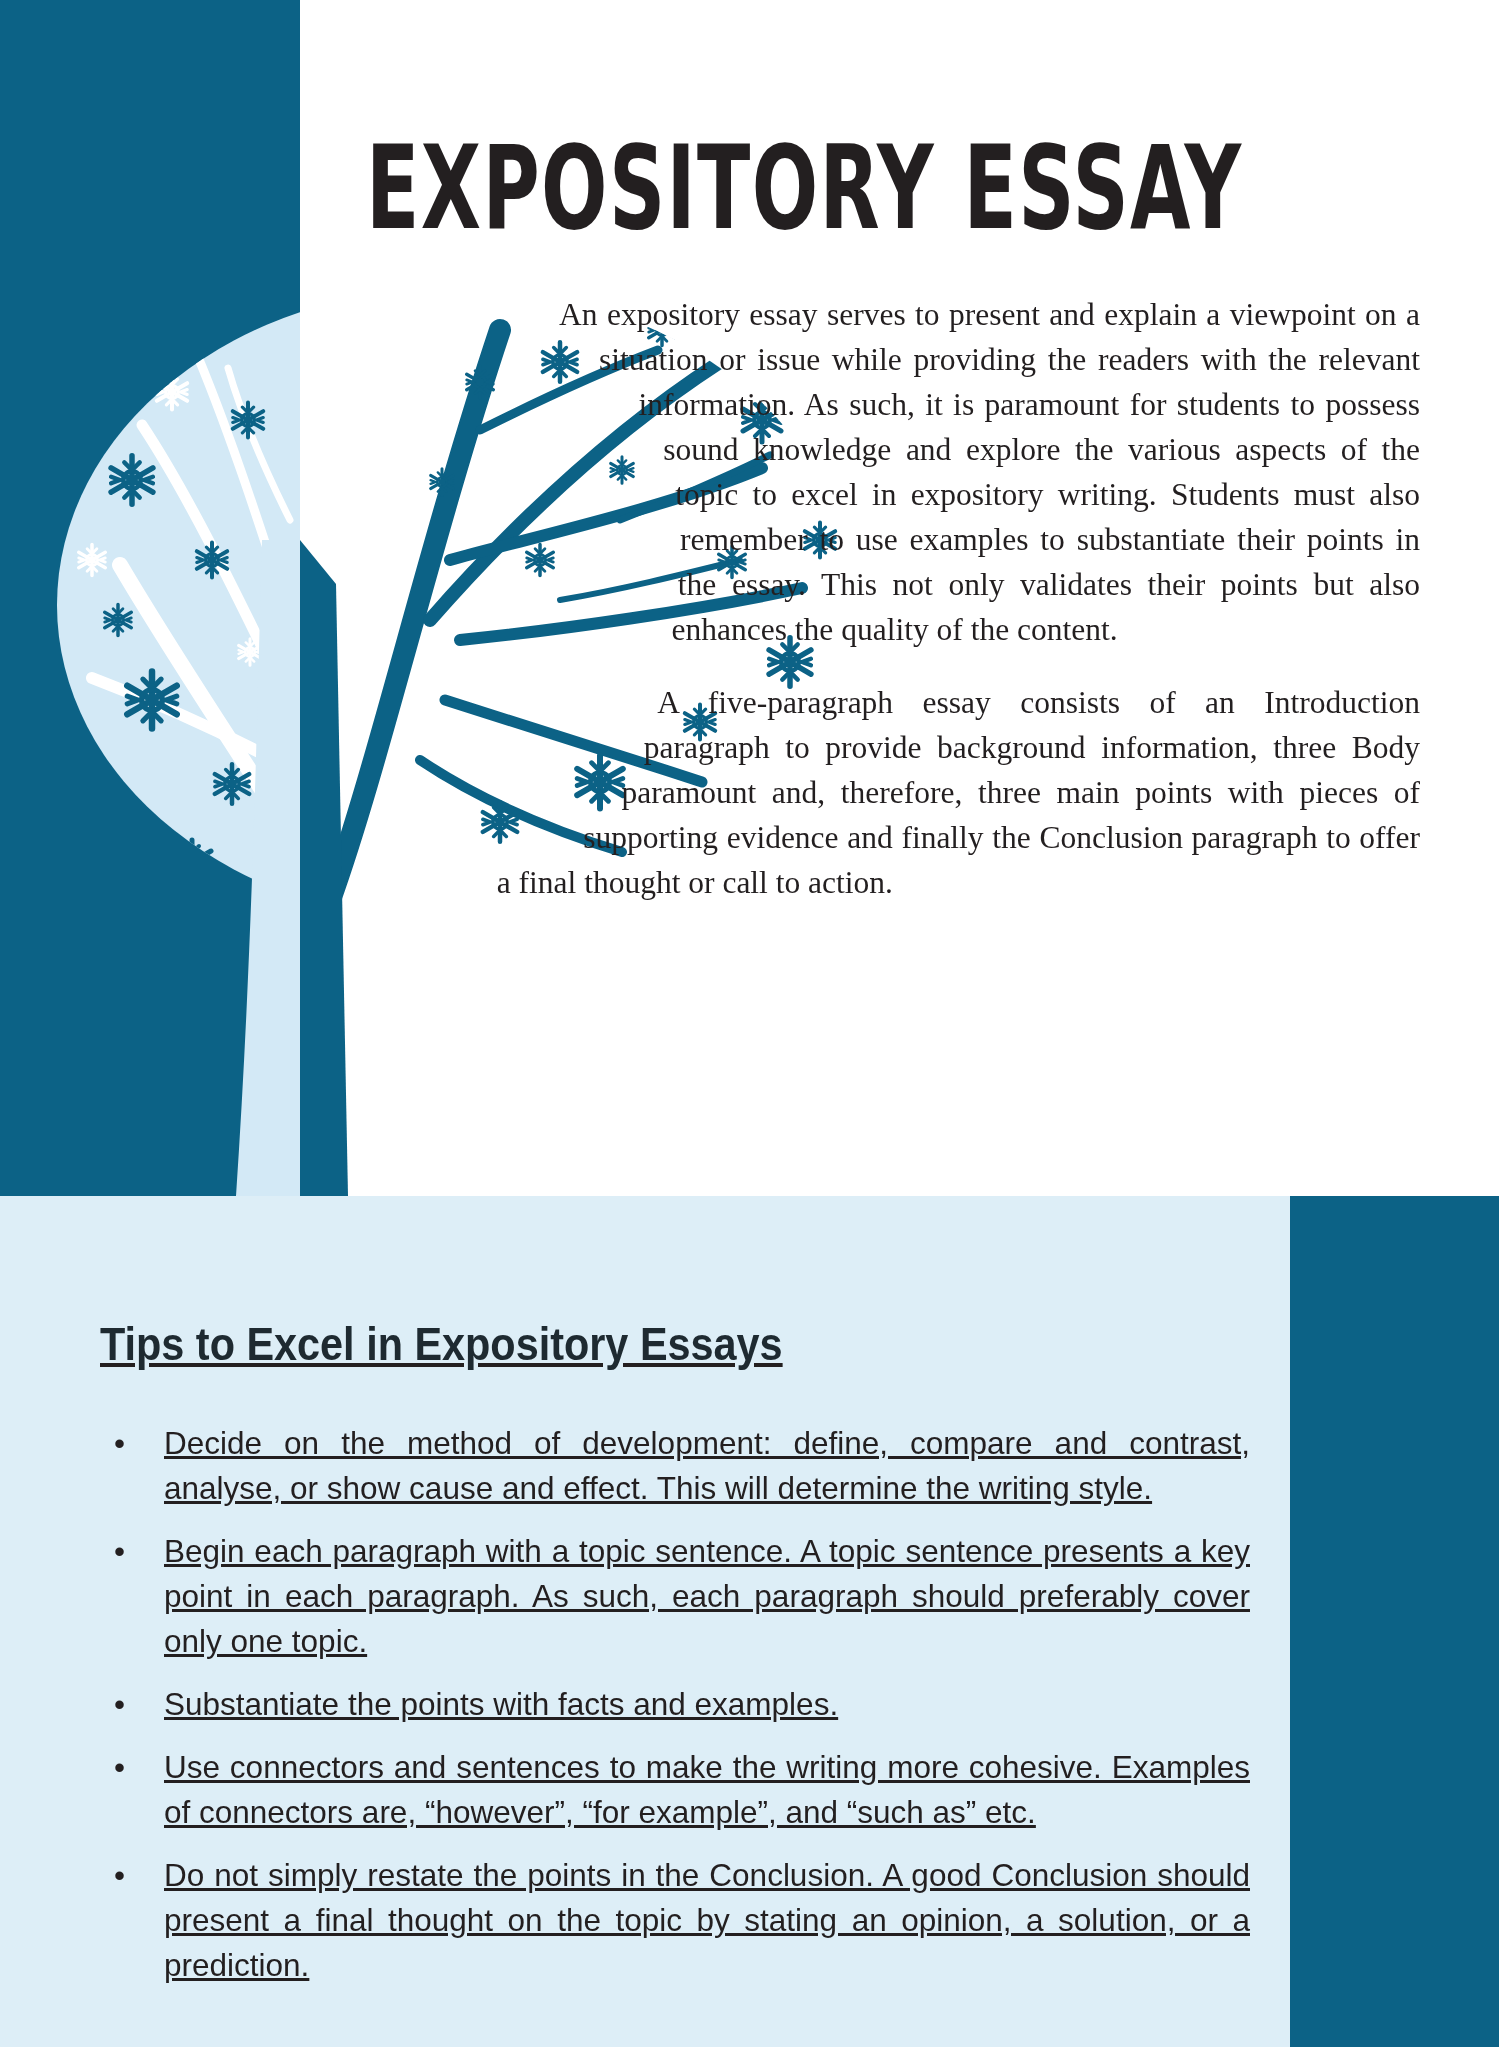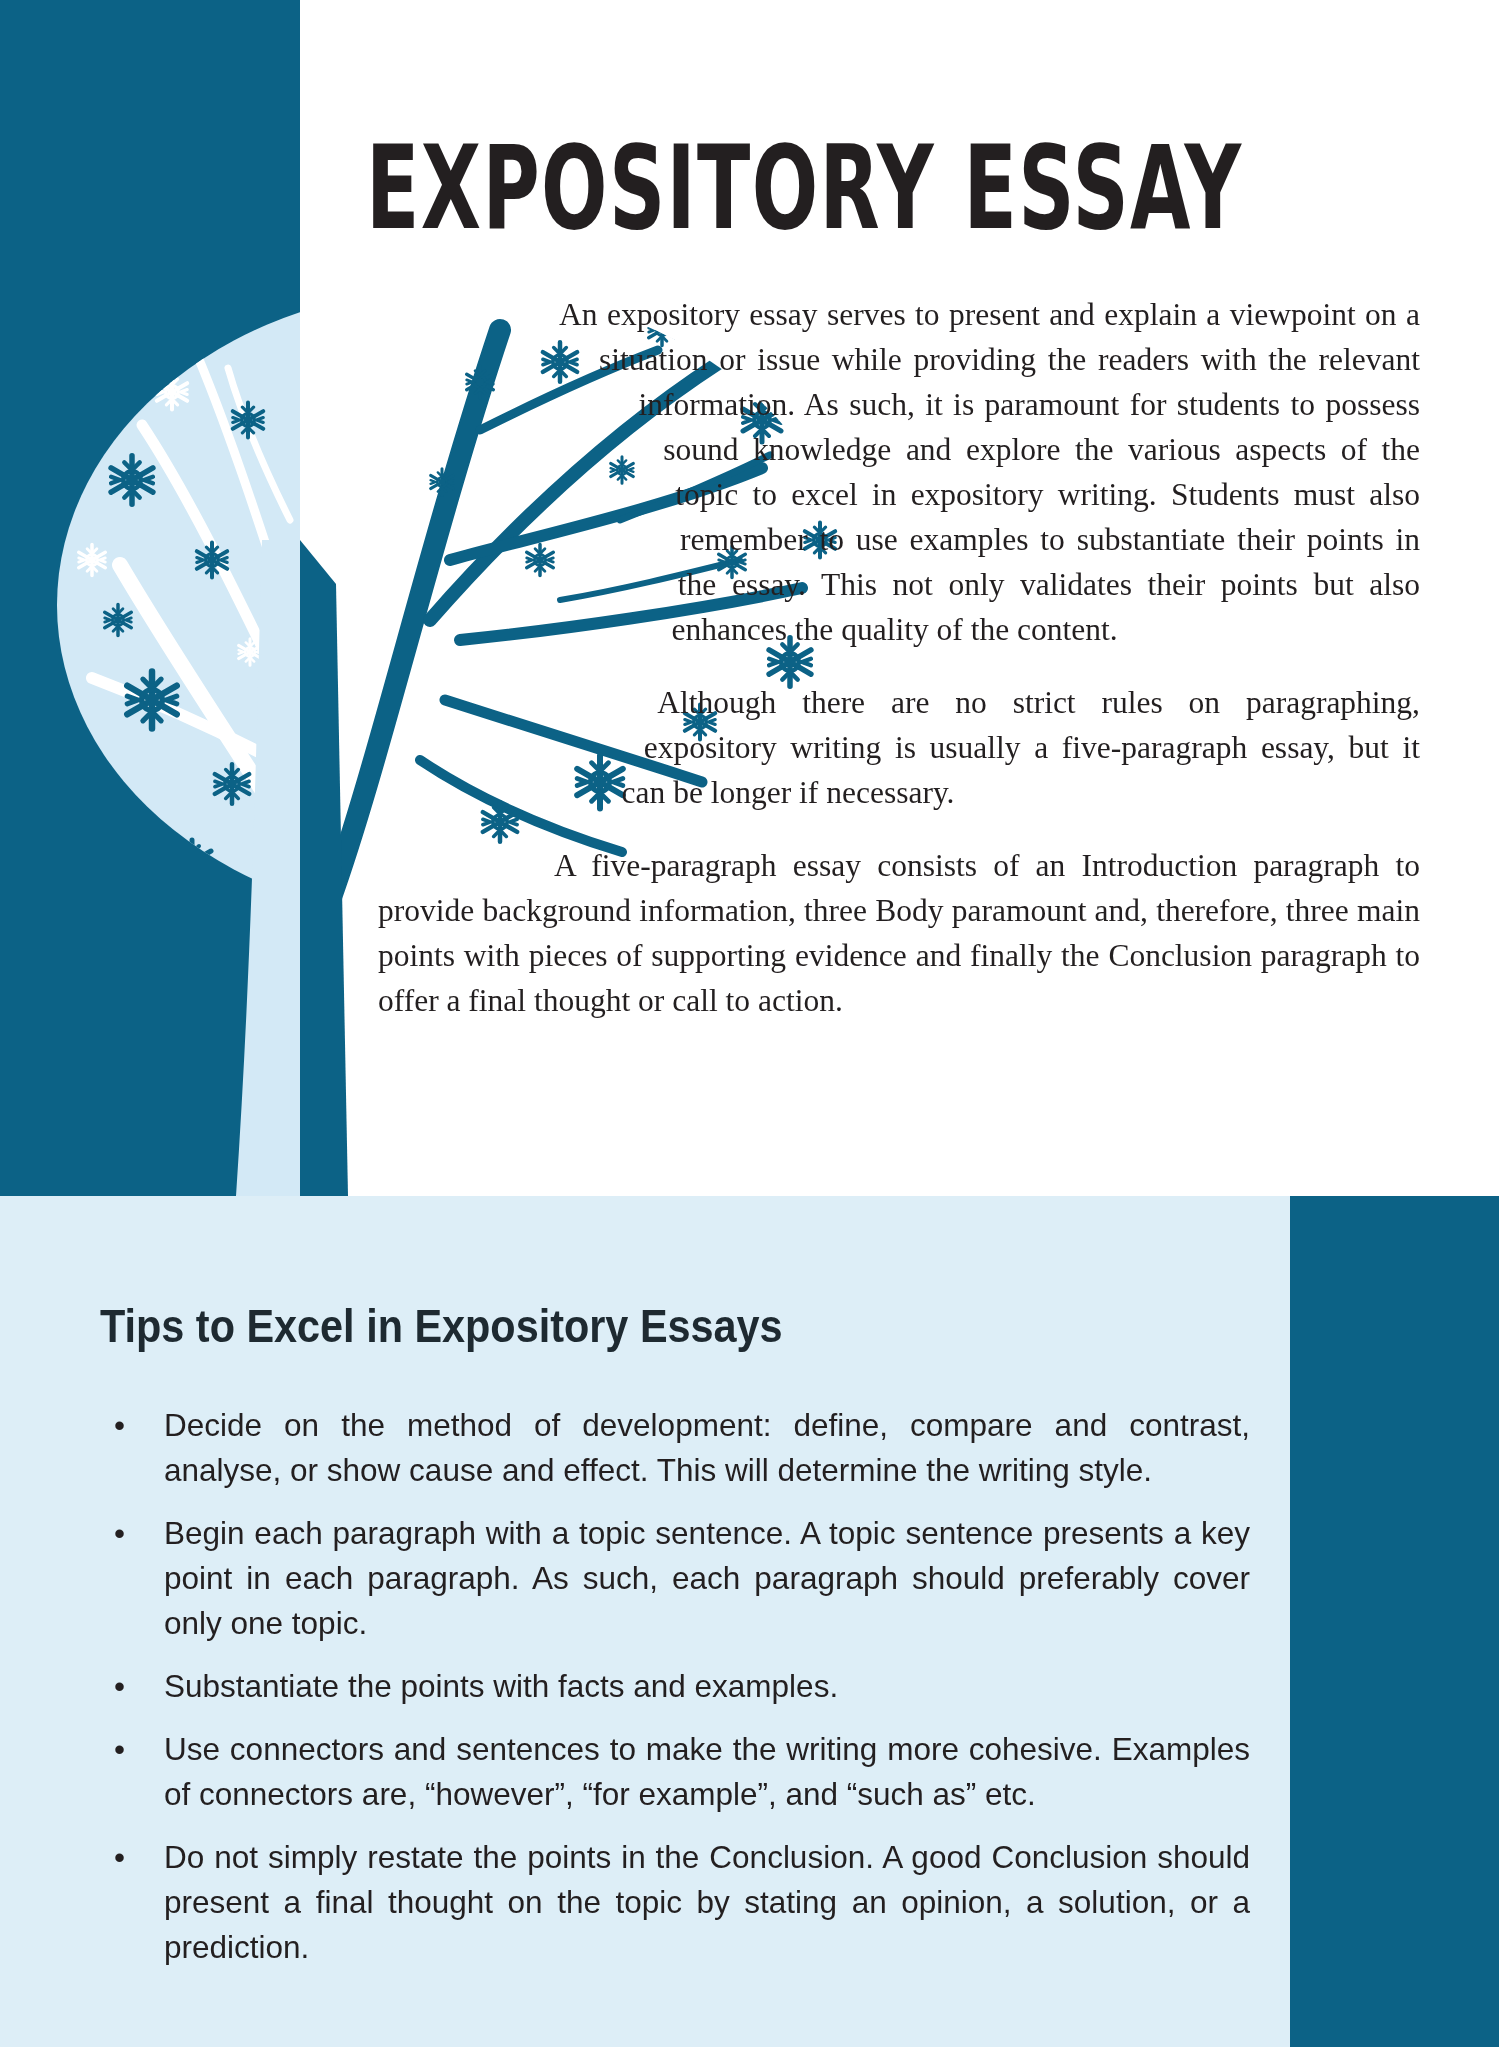--- a/index.html
+++ b/index.html
@@ -26,21 +26,21 @@
   }
   .intro p { margin:0 0 28px 0; }
   .tree-spacer {
     float:left; width:470px; height:585px;
     shape-outside:polygon(0px 0px,142px 8px,182px 68px,232px 118px,267px 163px,282px 208px,290px 253px,284px 298px,277px 343px,267px 388px,247px 453px,214px 498px,167px 543px,52px 573px,0px 583px);
     shape-margin:12px;
   }
   
   .tips-section { position:absolute; left:0; top:1196px; width:1499px; height:851px; background:var(--section-bg,#ddeef7); }
   .right-band { position:absolute; right:0; top:0; width:209px; height:851px; background:var(--teal,#0c6286); }
-  .tips-inner { position:absolute; left:100px; top:104px; width:1150px; }
+  .tips-inner { position:absolute; left:100px; top:122px; width:1150px;text-decoration:underline; }
   .tips-heading {
     margin:0 0 50px 0; font-weight:bold; font-size:46px; line-height:1.15;
     letter-spacing:0px; transform:scaleX(0.9); transform-origin:left top;
     white-space:nowrap; color:var(--tips-heading,#1e2a31);
     font-family:"Liberation Sans", sans-serif;
   }
   .tips-list { list-style:none; margin:0; padding:0; font-size:31.5px; line-height:45px; }
   .tips-list li { position:relative; padding-left:64px; margin:0 0 18px 0; text-align:justify; }
   .tips-list .bullet { position:absolute; left:14px; top:0; }
 </style>
@@ -131,21 +131,20 @@
         <path d="M262,540 L300,540 L300,1196 L236,1196 C252,960 257,720 262,540 Z" fill="#d3e9f6"></path>
         <path d="M300,540 L336,584 L348,1196 L300,1196 Z" fill="#0c6286"></path>
       </g>
     </svg>
 
     <h1 class="page-title">EXPOSITORY ESSAY</h1>
 
     <div class="intro">
       <div class="tree-spacer"></div>
       <p>An expository essay serves to present and explain a viewpoint on a situation or issue while providing the readers with the relevant information. As such, it is paramount for students to possess sound knowledge and explore the various aspects of the topic to excel in expository writing. Students must also remember to use examples to substantiate their points in the essay. This not only validates their points but also enhances the quality of the content.</p>
-      <p>Although there are no strict rules on paragraphing, expository writing is usually a five-paragraph essay, but it can be longer if necessary.</p>
       <p>A five-paragraph essay consists of an Introduction paragraph to provide background information, three Body paramount and, therefore, three main points with pieces of supporting evidence and finally the Conclusion paragraph to offer a final thought or call to action.</p>
     </div>
   </div>
 
   <div class="tips-section">
     <div class="right-band"></div>
     <div class="tips-inner">
       <h2 class="tips-heading">Tips to Excel in Expository Essays</h2>
       <ul class="tips-list">
         <li>

